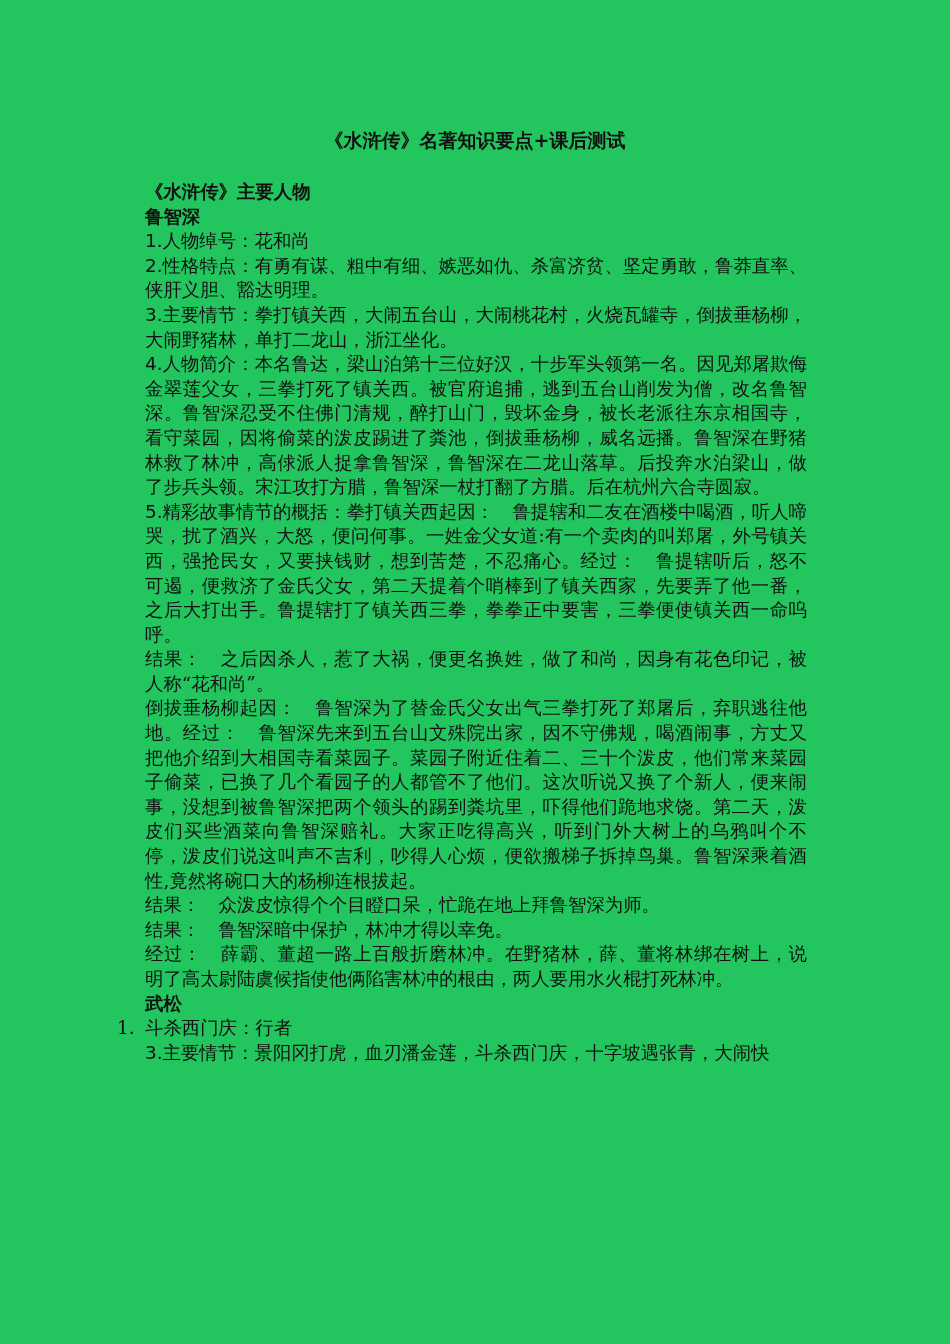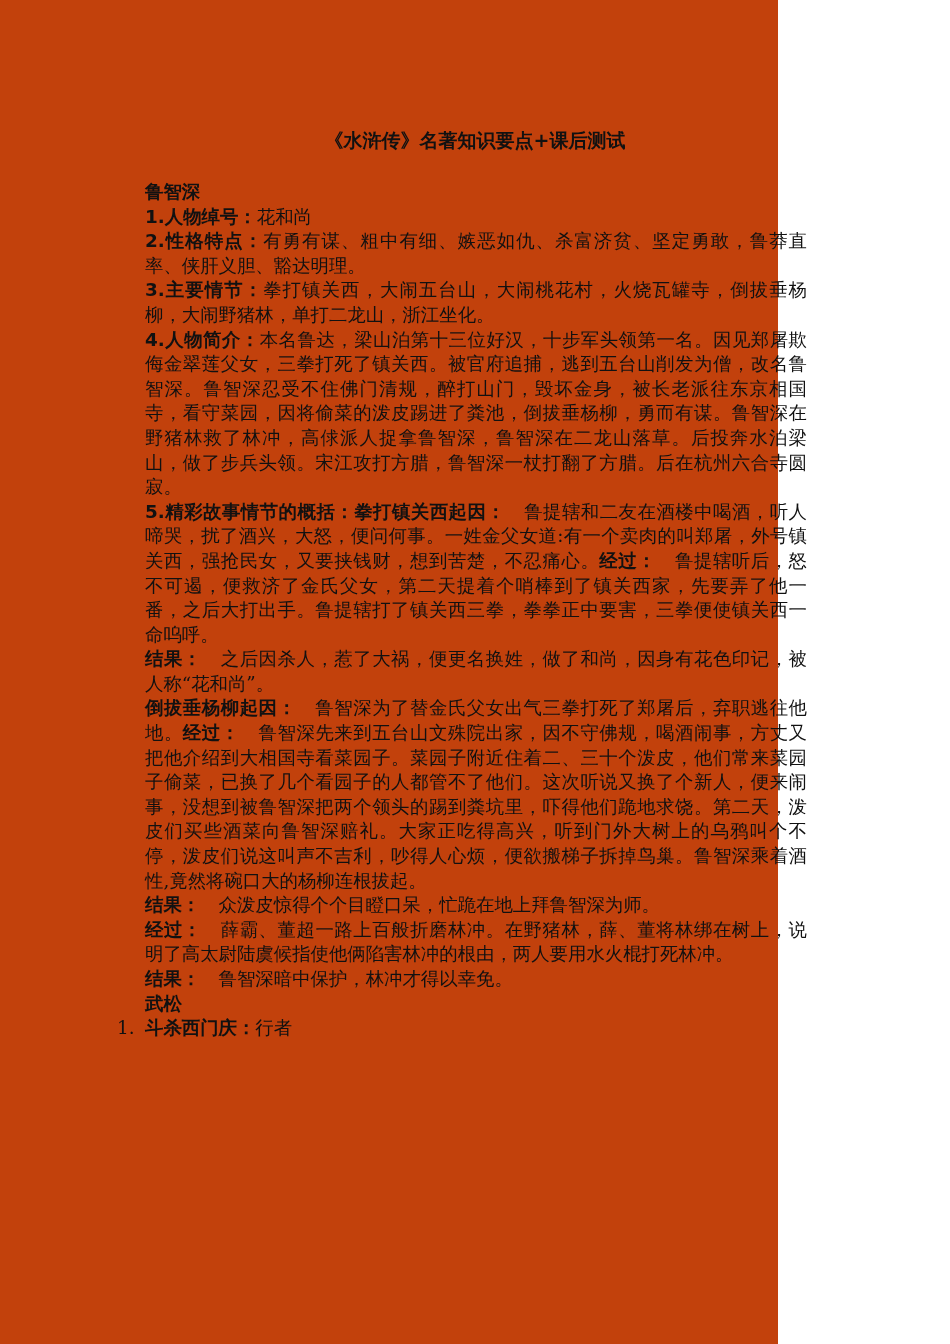--- a/index.html
+++ b/index.html
@@ -1,48 +1,50 @@
 <!DOCTYPE html>
 <html><head>
 <meta charset="utf-8">
 <style>
   html, body { margin: 0; padding: 0; background: #ffffff; }
   body { width: 950px; height: 1344px; position: relative; overflow: hidden;
          font-family: "DejaVu Serif", "Liberation Serif", serif; color: #111; }
-  .page { position: absolute; left: 0; top: 0; width: 778px; height: 1344px; background:#c2410c; }
+  .page { position: absolute; left: 0; top: 0; width: 950px; height: 1344px; background:#22c55e; }
   .title { position: absolute; top: 128px; left: 0; width: 950px; text-align: center;
            font-size: 19px; line-height: 24px; }
   .content { position: absolute; left: 145px; top: 180px; width: 662px;
              font-size: 18.4px; line-height: 24.6px; }
   .p { margin: 0 0 0 0; text-align: justify; }
-  .b { font-family: "DejaVu Sans", "Liberation Sans", sans-serif; font-weight: bold; }
+  .b { font-family: "DejaVu Sans", "Liberation Sans", sans-serif; font-weight: normal; }
   .heading { font-family: "DejaVu Sans", "Liberation Sans", sans-serif; font-weight: bold; }
   .numbered { position: relative; }
   .list-num { position: absolute; left: -28px; top: 0; }
   .indent2 { padding-left: 0; text-indent: 18px; }
 </style>
 </head>
 <body>
 
 <div class="page">
   <div class="title heading">《水浒传》名著知识要点+课后测试</div>
 
   <div class="content">
+    <p class="p heading">《水浒传》主要人物</p>
 
     <p class="p heading">鲁智深</p>
     <p class="p"><span class="b">1.人物绰号：</span><span>花和尚</span></p>
     <p class="p"><span class="b">2.性格特点：</span><span>有勇有谋、粗中有细、嫉恶如仇、杀富济贫、坚定勇敢，鲁莽直率、侠肝义胆、豁达明理。</span></p>
     <p class="p"><span class="b">3.主要情节：</span><span>拳打镇关西，大闹五台山，大闹桃花村，火烧瓦罐寺，倒拔垂杨柳，大闹野猪林，单打二龙山，浙江坐化。</span></p>
-    <p class="p"><span class="b">4.人物简介：</span><span>本名鲁达，梁山泊第十三位好汉，十步军头领第一名。因见郑屠欺侮金翠莲父女，三拳打死了镇关西。被官府追捕，逃到五台山削发为僧，改名鲁智深。鲁智深忍受不住佛门清规，醉打山门，毁坏金身，被长老派往东京相国寺，看守菜园，因将偷菜的泼皮踢进了粪池，倒拔垂杨柳，勇而有谋。鲁智深在野猪林救了林冲，高俅派人捉拿鲁智深，鲁智深在二龙山落草。后投奔水泊梁山，做了步兵头领。宋江攻打方腊，鲁智深一杖打翻了方腊。后在杭州六合寺圆寂。</span></p>
+    <p class="p"><span class="b">4.人物简介：</span><span>本名鲁达，梁山泊第十三位好汉，十步军头领第一名。因见郑屠欺侮金翠莲父女，三拳打死了镇关西。被官府追捕，逃到五台山削发为僧，改名鲁智深。鲁智深忍受不住佛门清规，醉打山门，毁坏金身，被长老派往东京相国寺，看守菜园，因将偷菜的泼皮踢进了粪池，倒拔垂杨柳，威名远播。鲁智深在野猪林救了林冲，高俅派人捉拿鲁智深，鲁智深在二龙山落草。后投奔水泊梁山，做了步兵头领。宋江攻打方腊，鲁智深一杖打翻了方腊。后在杭州六合寺圆寂。</span></p>
 
     <p class="p"><span class="b">5.精彩故事情节的概括：</span><span class="b">拳打镇关西起因：</span><span>　鲁提辖和二友在酒楼中喝酒，听人啼哭，扰了酒兴，大怒，便问何事。一姓金父女道:有一个卖肉的叫郑屠，外号镇关西，强抢民女，又要挟钱财，想到苦楚，不忍痛心。</span><span class="b">经过：</span><span>　鲁提辖听后，怒不可遏，便救济了金氏父女，第二天提着个哨棒到了镇关西家，先要弄了他一番，之后大打出手。鲁提辖打了镇关西三拳，拳拳正中要害，三拳便使镇关西一命呜呼。</span></p>
     <p class="p"><span class="b">结果：</span><span>　之后因杀人，惹了大祸，便更名换姓，做了和尚，因身有花色印记，被人称“花和尚”。</span></p>
 
     <p class="p"><span class="b">倒拔垂杨柳起因：</span><span>　鲁智深为了替金氏父女出气三拳打死了郑屠后，弃职逃往他地。</span><span class="b">经过：</span><span>　鲁智深先来到五台山文殊院出家，因不守佛规，喝酒闹事，方丈又把他介绍到大相国寺看菜园子。菜园子附近住着二、三十个泼皮，他们常来菜园子偷菜，已换了几个看园子的人都管不了他们。这次听说又换了个新人，便来闹事，没想到被鲁智深把两个领头的踢到粪坑里，吓得他们跪地求饶。第二天，泼皮们买些酒菜向鲁智深赔礼。大家正吃得高兴，听到门外大树上的乌鸦叫个不停，泼皮们说这叫声不吉利，吵得人心烦，便欲搬梯子拆掉鸟巢。鲁智深乘着酒性,竟然将碗口大的杨柳连根拔起。</span></p>
     <p class="p"><span class="b">结果：</span><span>　众泼皮惊得个个目瞪口呆，忙跪在地上拜鲁智深为师。</span></p>
 
+    <p class="p"><span class="b">结果：</span><span>　鲁智深暗中保护，林冲才得以幸免。</span></p>
     <p class="p"><span class="b">经过：</span><span>　薛霸、董超一路上百般折磨林冲。在野猪林，薛、董将林绑在树上，说明了高太尉陆虞候指使他俩陷害林冲的根由，两人要用水火棍打死林冲。</span></p>
-    <p class="p"><span class="b">结果：</span><span>　鲁智深暗中保护，林冲才得以幸免。</span></p>
 
     <p class="p heading">武松</p>
     <p class="p numbered"><span class="list-num">1.</span><span class="b">斗杀西门庆：</span><span>行者</span></p>
+    <p class="p"><span class="b">3.主要情节：</span><span>景阳冈打虎，血刃潘金莲，斗杀西门庆，十字坡遇张青，大闹快</span></p>
   </div>
 </div>
 
 </body></html>

